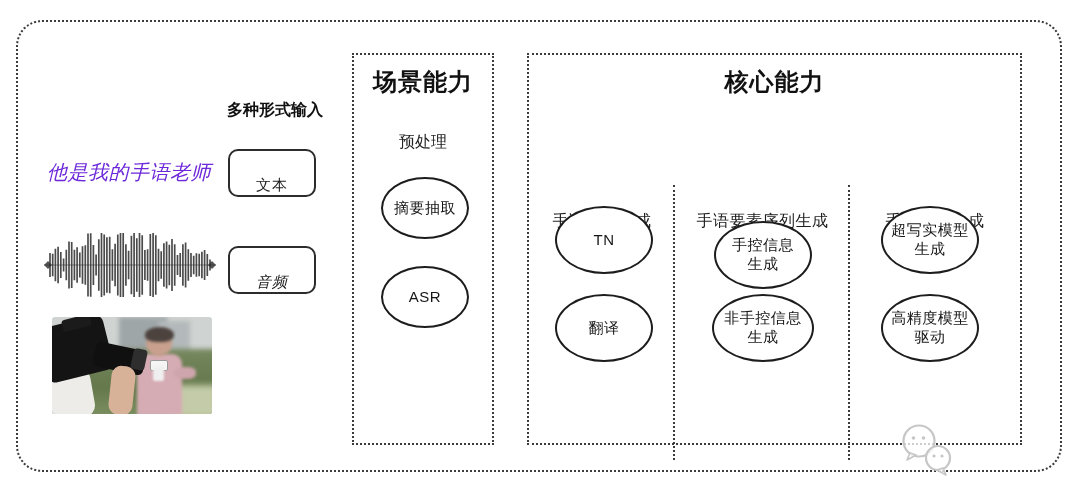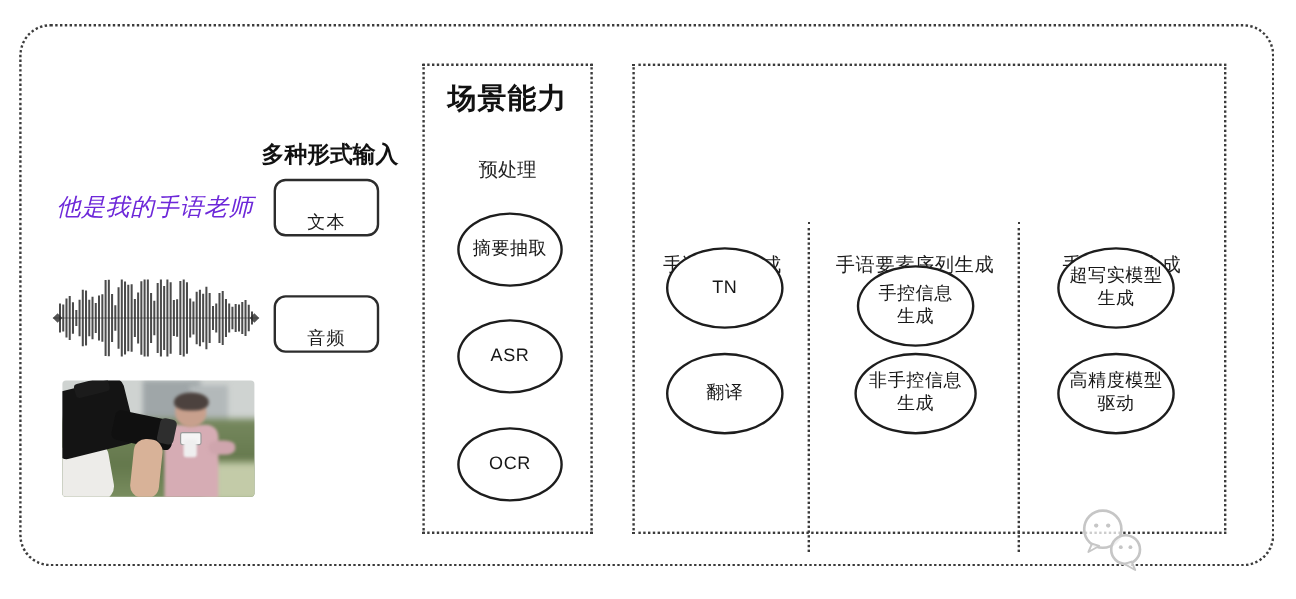--- a/index.html
+++ b/index.html
@@ -22,22 +22,22 @@
     border-left:2px dotted #3b3b3b;
   }
   
   .box-title{
     position:absolute;left:0;right:0;top:11px;text-align:center;
     font-size:24px;font-weight:bold;color:#111;letter-spacing:1px;
   }
   .sub-label{position:absolute;text-align:center;font-size:16px;color:#222;}
   .col-header{position:absolute;top:156px;text-align:center;font-size:16px;color:#1c1c1c;letter-spacing:.5px;}
   .input-header{
-    position:absolute;left:200px;top:116px;width:150px;text-align:center;
-    font-size:19px;font-weight:bold;color:#111;
+    position:absolute;left:200px;top:100px;width:150px;text-align:center;
+    font-size:16px;font-weight:bold;color:#111;
   }
   .sentence{position:absolute;left:47px;top:159px;font-size:20px;color:#6d28d9;letter-spacing:.5px;font-style:italic;}
   
   .input-box{
     position:absolute;left:228px;width:84px;height:44px;
     border:2px solid #2c2c2c;border-radius:10px;background:#fff;
     display:flex;align-items:flex-end;justify-content:center;
     font-size:15px;color:#1c1c1c;letter-spacing:1px;
   }
   
@@ -113,33 +113,33 @@
     <div class="ph-cam-body"></div>
     <div class="ph-cam-top"></div>
     <div class="ph-cam-lens"></div>
     <div class="ph-cam-ring"></div>
     <div class="ph-hand"></div>
   </div>
 
   <div class="input-box" style="top:149px;">
     <span>文本</span>
   </div>
-  <div class="input-box" style="top:246px;">
+  <div class="input-box" style="top:246px;font-style:italic;">
     <span>音频</span>
   </div>
 
   <div class="dashed-box scene-box">
     <div class="box-title">场景能力</div>
     <div class="sub-label" style="left:0;right:0;top:77px;">预处理</div>
     <div class="node node-sm" style="left:27px;top:211px;">ASR</div>
     <div class="node node-sm" style="left:27px;top:122px;">摘要抽取</div>
-    <div class="node node-sm" style="left:27px;top:301px;">OCR</div>
   </div>
 
   <div class="dashed-box core-box">
+    <div class="box-title">核心能力</div>
 
     <div class="v-divider" style="left:144px;"></div>
     <div class="v-divider" style="left:319px;"></div>
 
     <div class="col-header" style="left:0px;width:146px;">手语文本生成</div>
     <div class="col-header" style="left:146px;width:175px;">手语要素序列生成</div>
     <div class="col-header" style="left:321px;width:170px;">手语视频生成</div>
 
     <div class="node node-lg" style="left:26px;top:151px;">TN</div>
     <div class="node node-lg" style="left:26px;top:239px;">翻译</div>

